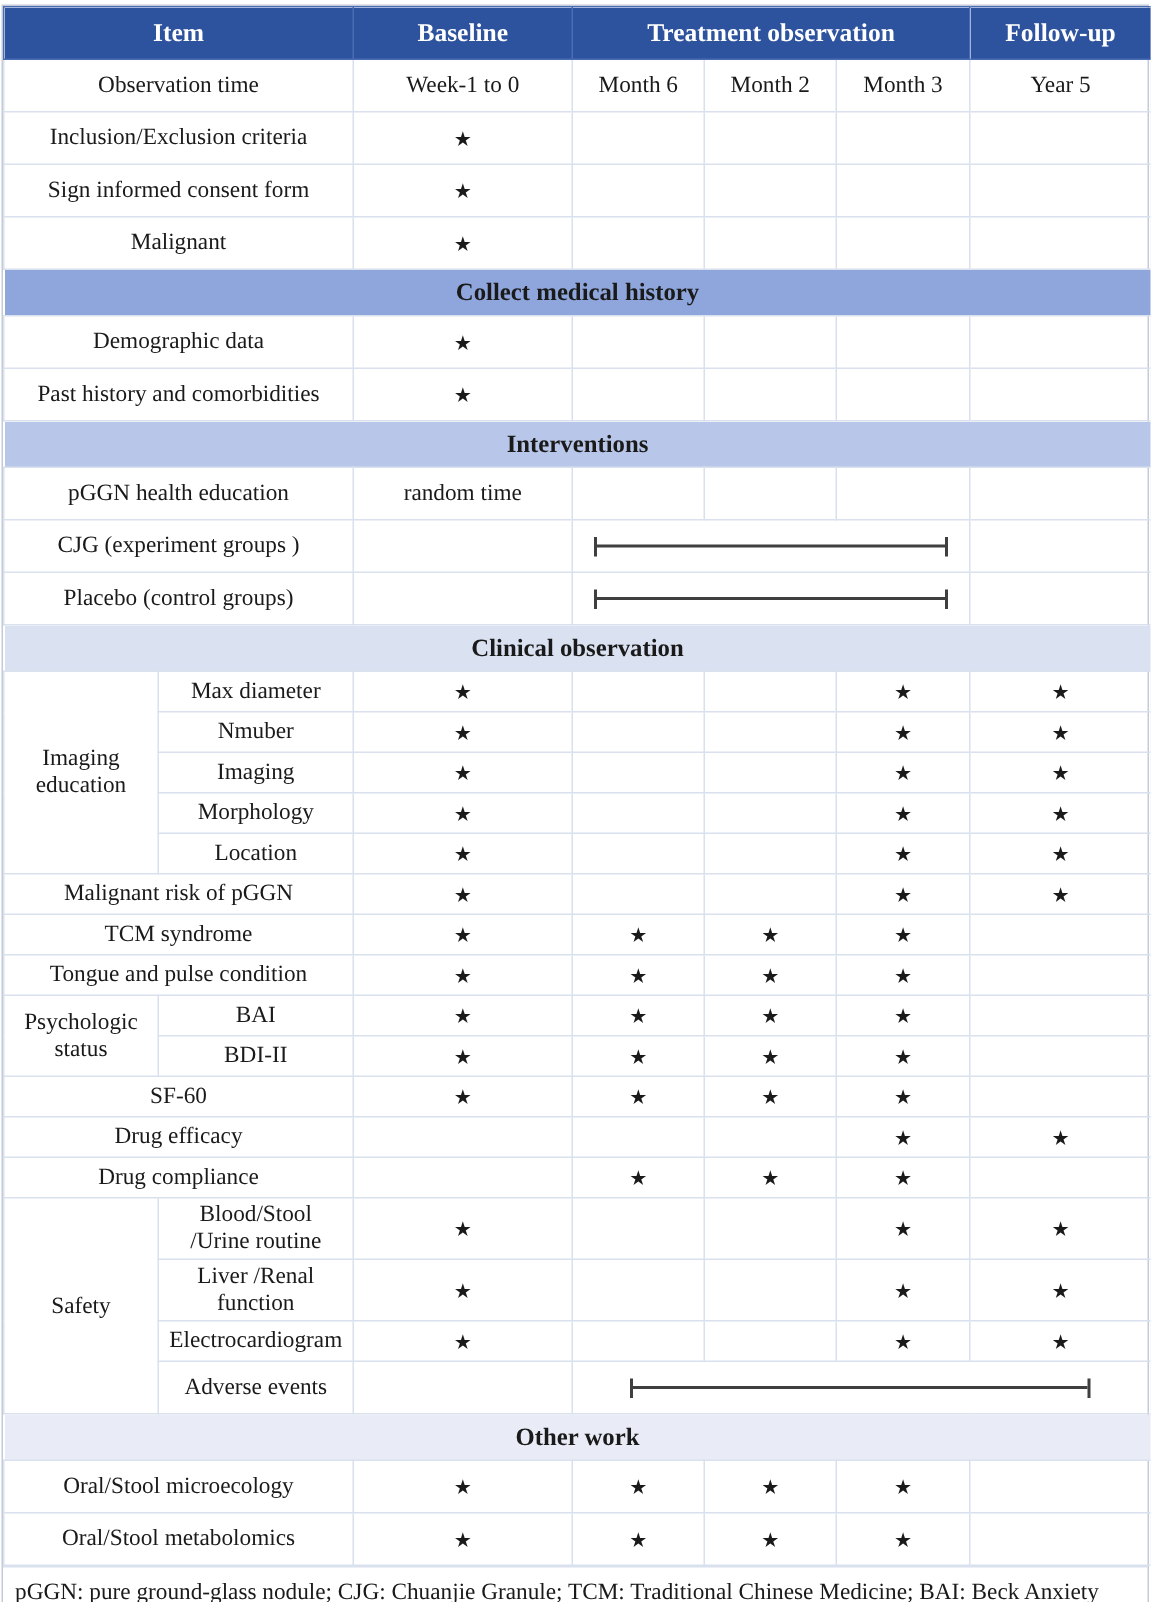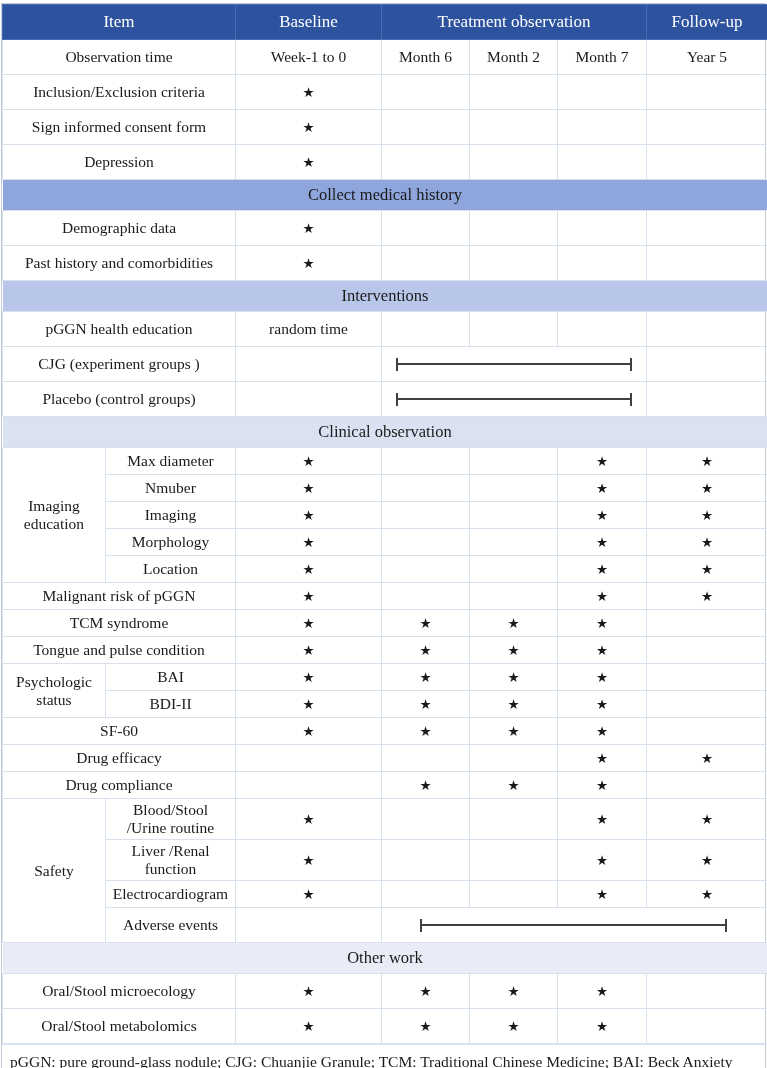--- a/index.html
+++ b/index.html
@@ -6,23 +6,23 @@
     --header-bg:#2e539e; --header-text:#ffffff;
     --section1-bg:#8fa6dc; --section2-bg:#b8c7e9; --section3-bg:#dae1f1; --section4-bg:#e9ecf7;
     --grid:#d9e1ee; --text:#1a1a1a; --line:#3f3f3f; --outer:#c3cbd8;
   }
   html,body{margin:0;padding:0;background:#ffffff;}
   body{width:767px;height:1068px;font-family:"Liberation Serif","DejaVu Serif",serif;color:var(--text);}
   .wrap{margin:3px 1px 0 1px;border:1px solid var(--outer);}
   table{border-collapse:collapse;table-layout:fixed;width:765px;}
   td{border:1px solid var(--grid);text-align:center;vertical-align:middle;
      font-size:15.5px;padding:2px 4px;white-space:pre-line;overflow:hidden;}
-  tr.hdr td{background:var(--header-bg);color:var(--header-text);font-weight:normal;
+  tr.hdr td{background:var(--header-bg);color:var(--header-text);font-weight:bold;
      font-size:17px;height:30px;border:1px solid #4a6cb4;}
-  tr.sect td{font-weight:normal;font-size:16.5px;height:26px;border-left:none;border-right:none;}
+  tr.sect td{font-weight:bold;font-size:16.5px;height:26px;border-left:none;border-right:none;}
   tr.sect.s1 td{background:var(--section1-bg);}
   tr.sect.s2 td{background:var(--section2-bg);}
   tr.sect.s3 td{background:var(--section3-bg);}
   tr.sect.s4 td{background:var(--section4-bg);}
   tr.tall td{height:30px;}
   tr.dense td{height:22px;}
   td.mark{font-size:13.5px;}
   .tline{display:flex;align-items:center;height:14px;margin:0 10px;}
   .tline.inset{margin:0 36px 0 34px;}
   .tline .cap{width:2px;height:13px;background:var(--line);}
@@ -51,41 +51,41 @@
         <td colspan="3">Treatment observation</td>
         <td>Follow-up</td>
       </tr>
     </thead>
     <tbody id="tbody">
         <tr class="tall">
           <td colspan="2">Observation time</td>
           <td>Week-1 to 0</td>
           <td>Month 6</td>
           <td>Month 2</td>
-          <td>Month 7</td>
+          <td>Month 3</td>
           <td>Year 5</td>
         </tr>
         <tr class="tall">
           <td colspan="2">Inclusion/Exclusion criteria</td>
           <td class="mark">★</td>
           <td></td>
           <td></td>
           <td></td>
           <td></td>
         </tr>
         <tr class="tall">
           <td colspan="2">Sign informed consent form</td>
           <td class="mark">★</td>
           <td></td>
           <td></td>
           <td></td>
           <td></td>
         </tr>
         <tr class="tall">
-          <td colspan="2">Depression</td>
+          <td colspan="2">Malignant</td>
           <td class="mark">★</td>
           <td></td>
           <td></td>
           <td></td>
           <td></td>
         </tr>
         <tr class="sect s1">
           <td colspan="7">Collect medical history</td>
         </tr>
         <tr class="tall">

